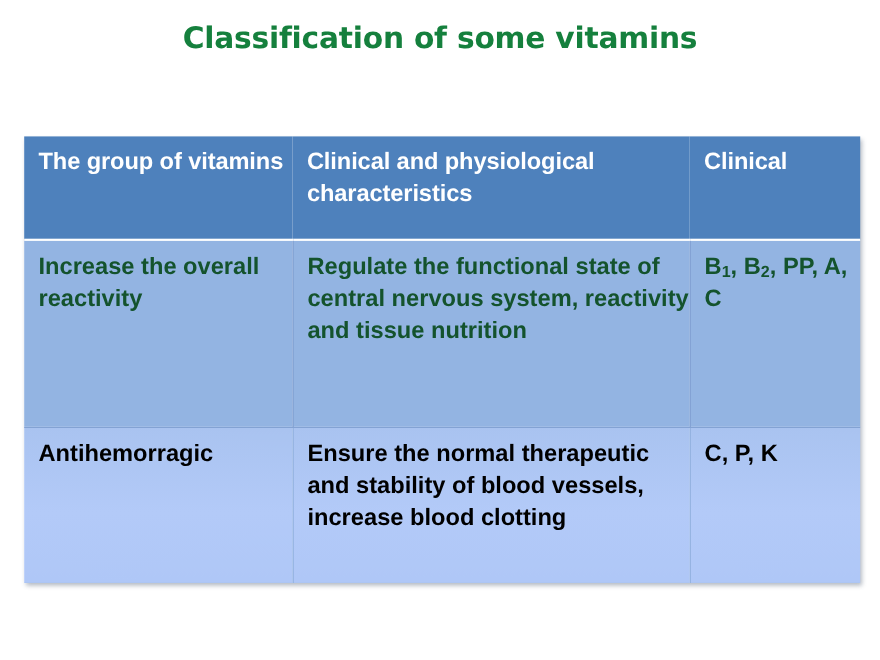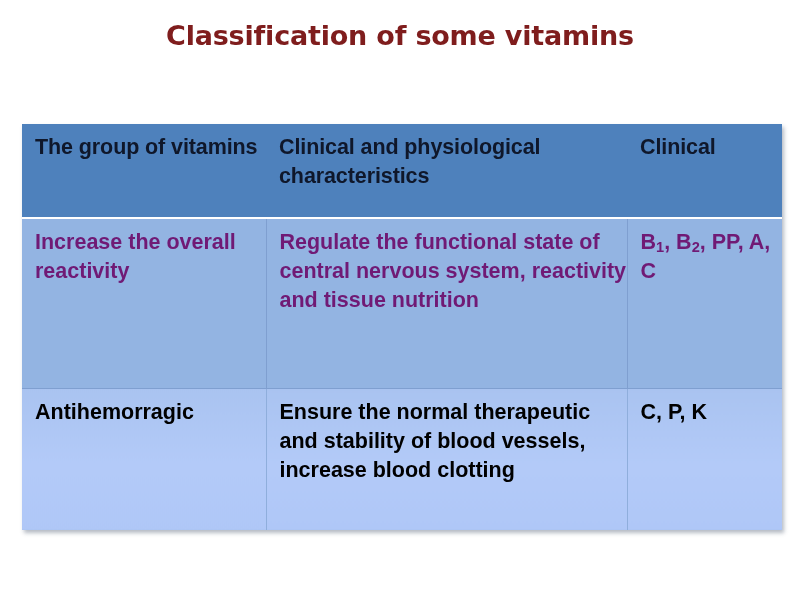--- a/index.html
+++ b/index.html
@@ -23,21 +23,21 @@
     box-sizing: border-box;
   }
 
   
   .title-block {
     position: absolute;
     left: 0;
     top: 18px;
     width: 800px;
     text-align: center;
-    color: #7f1d1d;
+    color: #15803d;
   }
   .title-line {
     display: block;
     font-family: "DejaVu Sans", "Liberation Sans", sans-serif;
     font-weight: bold;
     font-size: 27px;
     line-height: 35px;
     letter-spacing: -0.2px;
     white-space: nowrap;
   }
@@ -65,31 +65,31 @@
     font-family: "Liberation Sans", sans-serif;
     font-weight: bold;
     font-size: 21.5px;
     line-height: 29px;
     box-sizing: border-box;
   }
 
   
   .thead-row th {
     background: #4E81BC;
-    color: #0f172a;
+    color: #ffffff;
     height: 94px;
     border: none;
     border-bottom: 2px solid #ffffff;
     letter-spacing: -0.1px;
   }
 
   
   .row-1 td {
     background: #93B4E2;
-    color: #701a75;
+    color: #14532d;
     height: 170px;
     border-right: 1px solid #7F9FD0;
     border-bottom: 1px solid #7F9FD0;
   }
   .row-1 td:last-child { border-right: none; }
 
   
   .row-2 td {
     background: linear-gradient(to bottom, #A9C3F0 0%, #B3CAF8 55%, #AFC7F7 100%);
     color: #000000;

